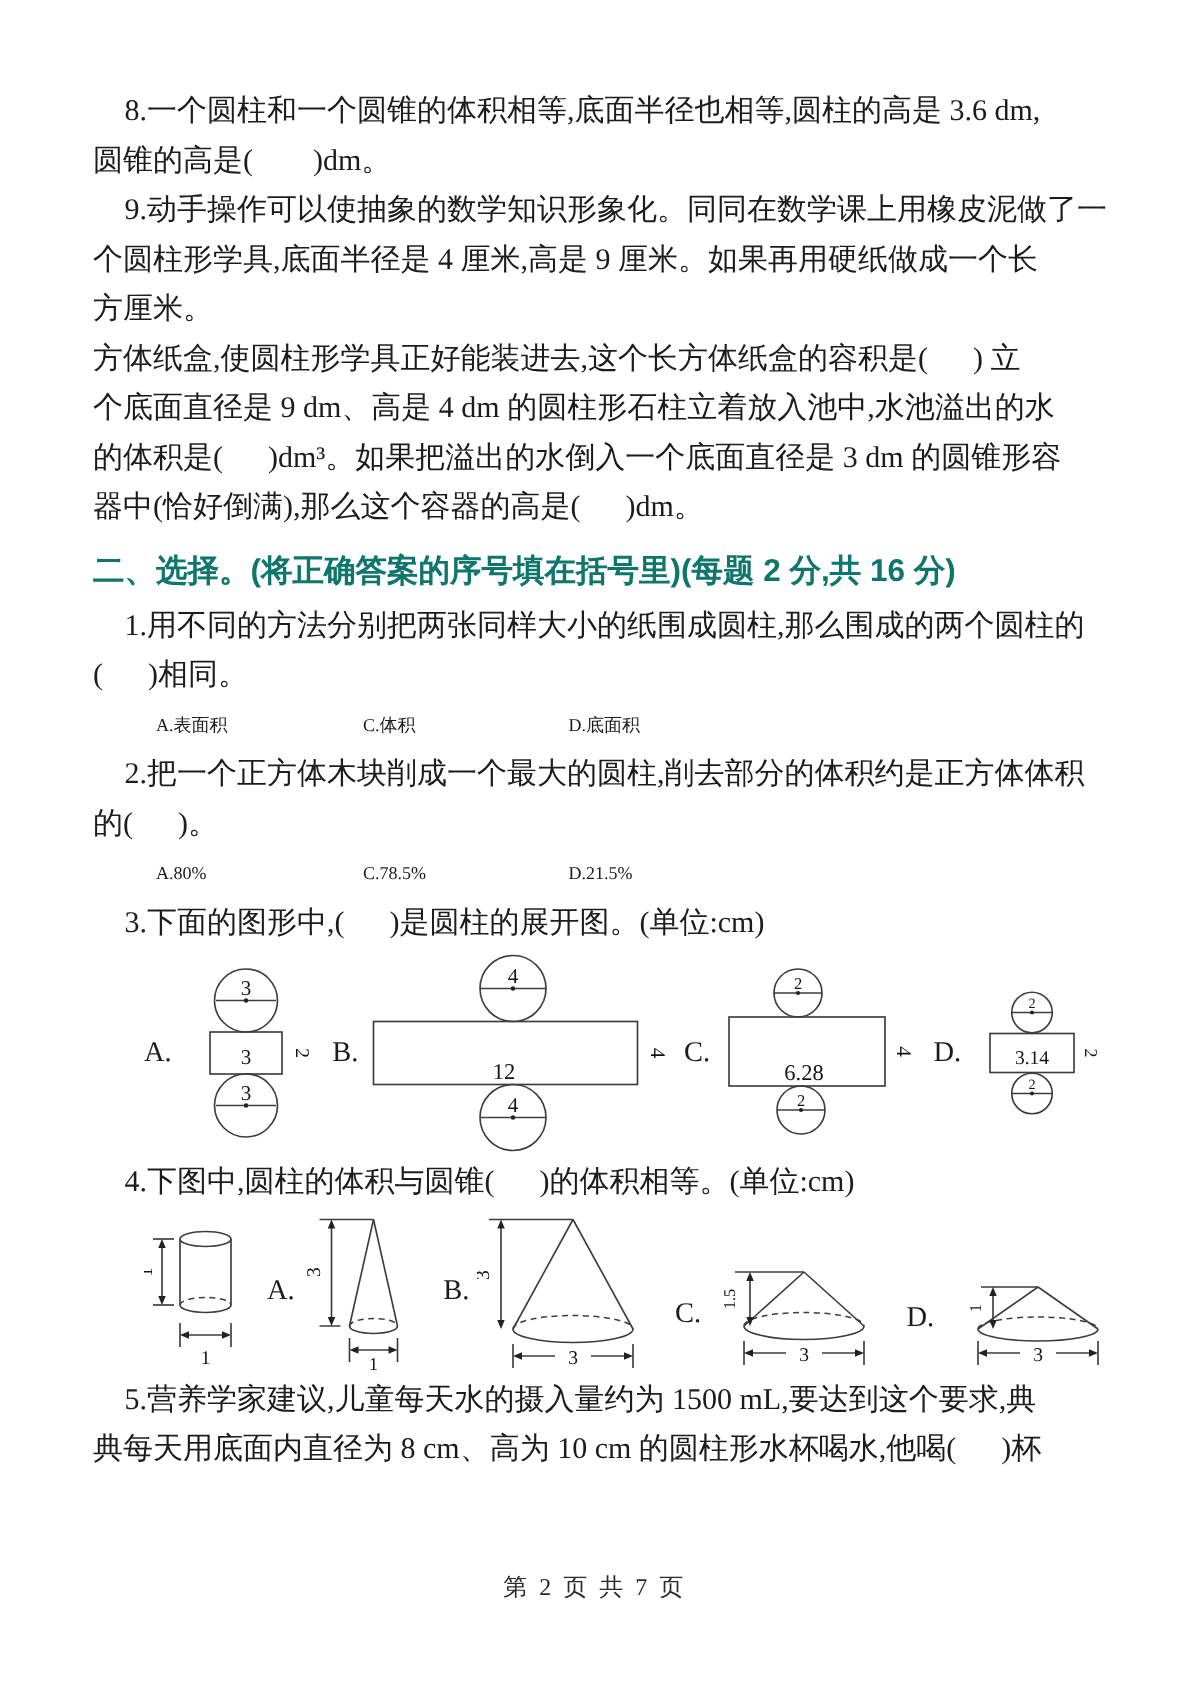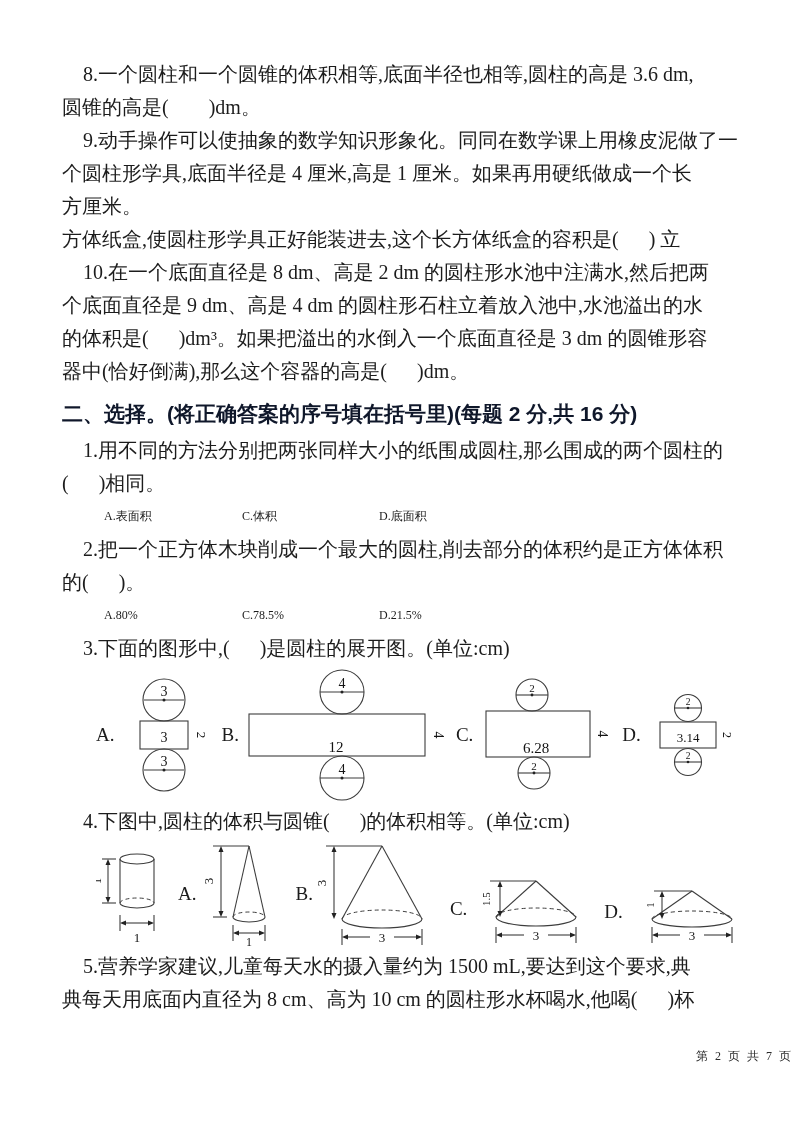--- a/index.html
+++ b/index.html
@@ -2,52 +2,51 @@
 <html><head>
 <meta charset="utf-8">
 <style>
   html,body{margin:0;padding:0;background:#ffffff;}
   body{width:793px;height:1122px;font-family:"Liberation Serif","DejaVu Serif",serif;color:#1c1c1c;}
   .page{position:relative;width:793px;height:1122px;overflow:hidden;background:#fff;}
   .content{padding:58px 44px 0 62px;}
   .line{margin:0;font-size:20px;line-height:33px;white-space:pre-wrap;}
   .indent{text-indent:21px;}
   .heading{margin:8px 0 2px;font-family:"Liberation Sans","DejaVu Sans",sans-serif;
-           font-weight:bold;font-size:21px;line-height:36px;color:#0f172a;}
+           font-weight:bold;font-size:21px;line-height:36px;color:#0f766e;}
   .options-row{display:flex;font-size:12px;line-height:33px;padding-left:42px;white-space:pre-wrap;}
   .ow1{width:138px;}.ow2{width:157px;}.ow3{width:137px;}
   .fig-row{display:flex;align-items:center;padding-left:34px;margin:3px 0;}
   .fig-row.bottom{align-items:flex-end;}
   .fig-item{display:flex;align-items:center;}
   .fig-label{font-size:19px;margin:0 5px 0 0;}
   .g12{margin-left:12px;}.g10{margin-left:10px;}
   svg{display:block;}
   .shape{fill:none;stroke:#3d3d3d;stroke-width:1.1;}
   .dashed{fill:none;stroke:#3d3d3d;stroke-width:1;stroke-dasharray:4 3;}
   .dot{fill:#222;stroke:none;}
   svg text{font-family:"Liberation Serif","DejaVu Serif",serif;fill:#141414;}
   .t9{font-size:9.5px;}.t11{font-size:11px;}.t12{font-size:12px;}
   .t13{font-size:13px;}.t14{font-size:14px;}.t15{font-size:15px;}
-  .footer{position:absolute;left:0;right:0;top:1048px;text-align:right;
-          font-size:12px;letter-spacing:2px;color:#2a2a2a;}
+  .footer{position:absolute;left:0;right:0;top:1048px;text-align:center;
+          font-size:16px;letter-spacing:2px;color:#2a2a2a;}
 </style>
 </head>
 <body>
 
 <div class="page">
   <main class="content">
 
     <section>
       <p class="line indent">8.一个圆柱和一个圆锥的体积相等,底面半径也相等,圆柱的高是 3.6 dm,</p>
       <p class="line">圆锥的高是(        )dm。</p>
       <p class="line indent">9.动手操作可以使抽象的数学知识形象化。同同在数学课上用橡皮泥做了一</p>
-      <p class="line">个圆柱形学具,底面半径是 4 厘米,高是 1 厘米。如果再用硬纸做成一个长</p>
+      <p class="line">个圆柱形学具,底面半径是 4 厘米,高是 9 厘米。如果再用硬纸做成一个长</p>
       <p class="line">方厘米。</p>
       <p class="line">方体纸盒,使圆柱形学具正好能装进去,这个长方体纸盒的容积是(      ) 立</p>
-      <p class="line indent">10.在一个底面直径是 8 dm、高是 2 dm 的圆柱形水池中注满水,然后把两</p>
       <p class="line">个底面直径是 9 dm、高是 4 dm 的圆柱形石柱立着放入池中,水池溢出的水</p>
       <p class="line">的体积是(      )dm³。如果把溢出的水倒入一个底面直径是 3 dm 的圆锥形容</p>
       <p class="line">器中(恰好倒满),那么这个容器的高是(      )dm。</p>
     </section>
 
     <h2 class="heading">二、选择。(将正确答案的序号填在括号里)(每题 2 分,共 16 分)</h2>
 
     <section>
       <p class="line indent">1.用不同的方法分别把两张同样大小的纸围成圆柱,那么围成的两个圆柱的</p>
       <p class="line">(      )相同。</p>

